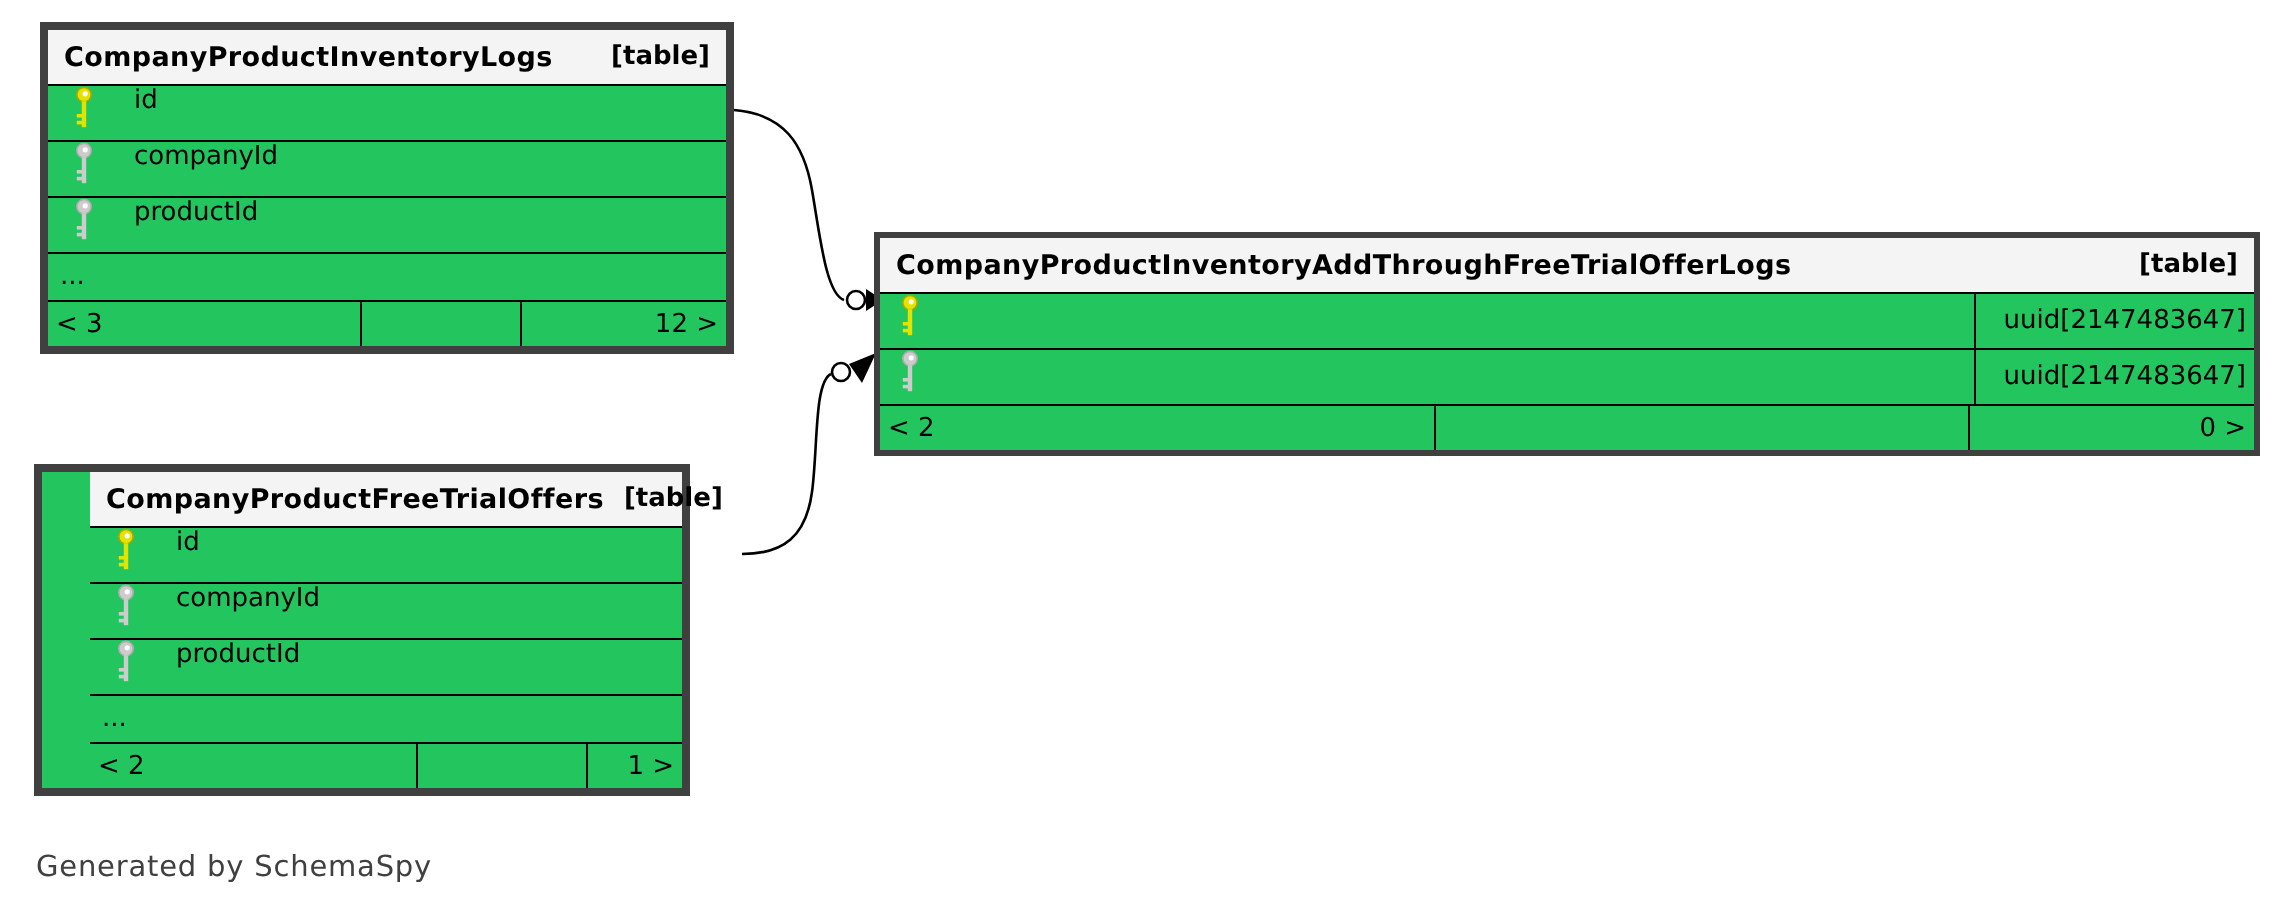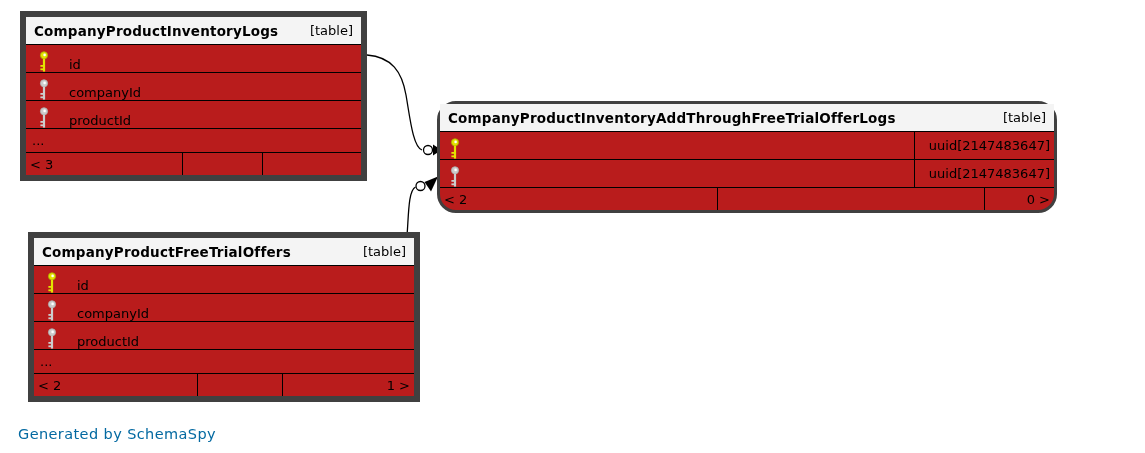--- a/index.html
+++ b/index.html
@@ -2,34 +2,34 @@
 <html><head>
 <meta charset="utf-8">
 <style>
   html,body { margin:0; padding:0; background:#ffffff; }
   .canvas {
     position:relative; width:1145px; height:453px; background:#ffffff;
     font-family:"DejaVu Sans","Liberation Sans",sans-serif; color:#000;
     overflow:hidden;
   }
   .tbl {
-    position:absolute; background:#b91c1c; border:6px solid #404040;
+    position:absolute; background:#22c55e; border:4px solid #404040;
     box-sizing:border-box; font-size:13px;
   }
   .tbl.main { border-width:3px; }
   .hdr {
     background:#f4f4f4; border-bottom:1px solid #000;
     height:28px; display:flex; align-items:center; padding:0 8px;
     box-sizing:border-box;
   }
   .hname { font-weight:bold; font-size:13.5px; letter-spacing:0.2px; white-space:nowrap; }
-  .htag { margin-left:auto; font-weight:normal; font-size:13px; padding-left:10px; }
+  .htag { margin-left:auto; font-weight:bold; font-size:13px; padding-left:10px; }
   .row {
     height:28px; border-bottom:1px solid #000;
-    display:flex; align-items:flex-end; box-sizing:border-box;
+    display:flex; align-items:flex-start; box-sizing:border-box;
   }
   .keyicon { width:10px; height:21px; margin-left:13px; flex:0 0 10px; }
   .main .keyicon { margin-left:10px; }
   .cname { margin-left:20px; white-space:nowrap; }
   .main .cname { margin-left:9px; }
   .ctype {
     margin-left:auto; align-self:stretch; border-left:1px solid #000;
     width:140px; flex:0 0 140px; display:flex; align-items:center;
     justify-content:flex-end; padding-right:4px; box-sizing:border-box;
     white-space:nowrap;
@@ -48,21 +48,21 @@
   .pk .khead { fill:#e3e300; stroke:#a8a800; stroke-width:0.8; }
   .pk .kpart { fill:#e3e300; }
   .fk .khead { fill:#cccccc; stroke:#adadad; stroke-width:0.8; }
   .fk .kpart { fill:#cccccc; }
   .connectors { position:absolute; left:0; top:0; }
   .rel-path { fill:none; stroke:#000; stroke-width:1.3px; }
   .rel-circle { fill:#fff; stroke:#000; stroke-width:1.3px; }
   .rel-arrow { fill:#000; stroke:none; }
   .genby {
     position:absolute; left:18px; top:426px; font-size:14.5px;
-    color:#0369a1; letter-spacing:0.4px; white-space:nowrap;
+    color:#404040; letter-spacing:0.4px; white-space:nowrap;
   }
 </style>
 </head>
 <body>
 
 <div class="canvas">
 
   <svg class="connectors" width="1145" height="453">
     <path class="rel-path" d="M367,55 C392,57 402,72 406,95 C410,118 413,147 422,150"></path>
     <circle class="rel-circle" cx="428" cy="150" r="4.5"></circle>
@@ -104,24 +104,25 @@
           <rect class="kpart" x="3.9" y="7.6" width="2.2" height="13"></rect>
           <rect class="kpart" x="1.4" y="14" width="2.6" height="1.8"></rect>
           <rect class="kpart" x="1.4" y="17.4" width="2.6" height="1.8"></rect>
         </svg>
       <span class="cname">productId</span>
     </div>
     <div class="dots">...</div>
     <div class="foot">
       <span class="fcell" style="width:157px;">&lt; 3</span>
       <span class="fcell" style="width:80px;"></span>
+      <span class="fcell last">12 &gt;</span>
     </div>
   </div>
 
-  <div class="tbl" style="left:28px; top:232px; width:392px;">
+  <div class="tbl" style="left:17px; top:232px; width:328px;padding-left:24px;">
     <div class="hdr">
       <span class="hname">CompanyProductFreeTrialOffers</span>
       <span class="htag">[table]</span>
     </div>
     <div class="row">
       <svg class="keyicon pk" viewBox="0 0 10 21">
           <circle class="khead" cx="5" cy="4.3" r="3.6"></circle>
           <circle cx="5.6" cy="3.9" r="1.3" fill="#ffffff"></circle>
           <rect class="kpart" x="3.9" y="7.6" width="2.2" height="13"></rect>
           <rect class="kpart" x="1.4" y="14" width="2.6" height="1.8"></rect>
@@ -150,21 +151,21 @@
       <span class="cname">productId</span>
     </div>
     <div class="dots">...</div>
     <div class="foot">
       <span class="fcell" style="width:164px;">&lt; 2</span>
       <span class="fcell" style="width:85px;"></span>
       <span class="fcell last">1 &gt;</span>
     </div>
   </div>
 
-  <div class="tbl main" style="left:437px; top:101px; width:620px;border-radius:19px;">
+  <div class="tbl main" style="left:437px; top:116px; width:693px;">
     <div class="hdr">
       <span class="hname">CompanyProductInventoryAddThroughFreeTrialOfferLogs</span>
       <span class="htag">[table]</span>
     </div>
     <div class="row">
       <svg class="keyicon pk" viewBox="0 0 10 21">
           <circle class="khead" cx="5" cy="4.3" r="3.6"></circle>
           <circle cx="5.6" cy="3.9" r="1.3" fill="#ffffff"></circle>
           <rect class="kpart" x="3.9" y="7.6" width="2.2" height="13"></rect>
           <rect class="kpart" x="1.4" y="14" width="2.6" height="1.8"></rect>

